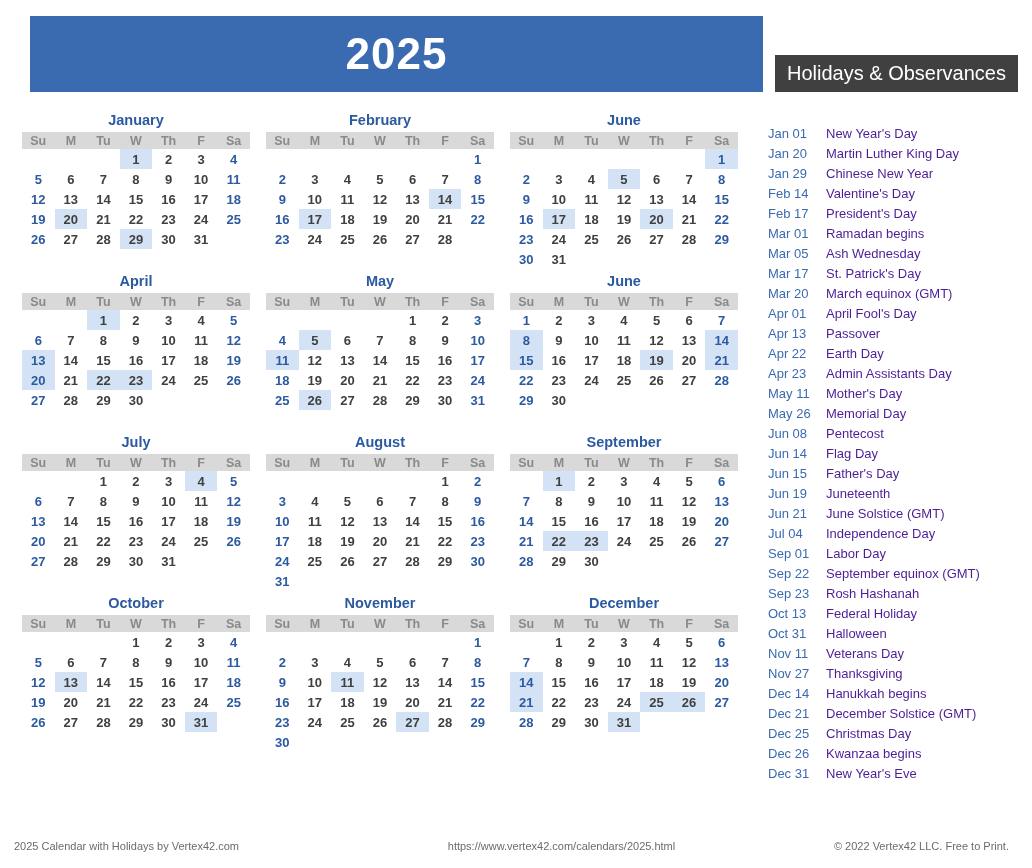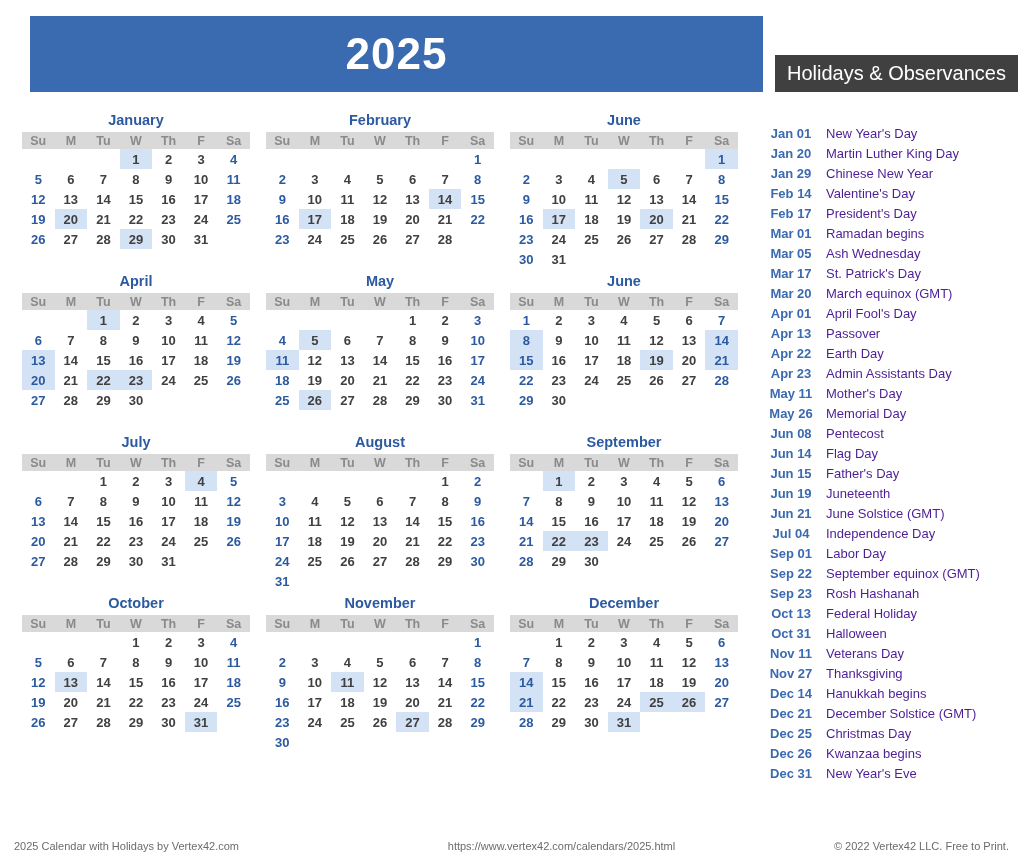--- a/index.html
+++ b/index.html
@@ -93,22 +93,22 @@
   }
   .holiday-item {
     display: flex;
     align-items: baseline;
     height: 20px;
     font-size: 13px;
   }
   .holiday-date {
     flex: 0 0 58px;
     color: #3a6ab0;
-    font-weight: bold;
-    text-align: center;
+    font-weight: normal;
+    text-align: left;
     padding-right: 12px;
     white-space: nowrap;
   }
   .holiday-name {
     color: #4c1d95;
     white-space: nowrap;
     text-align: center;
   }
 
   

